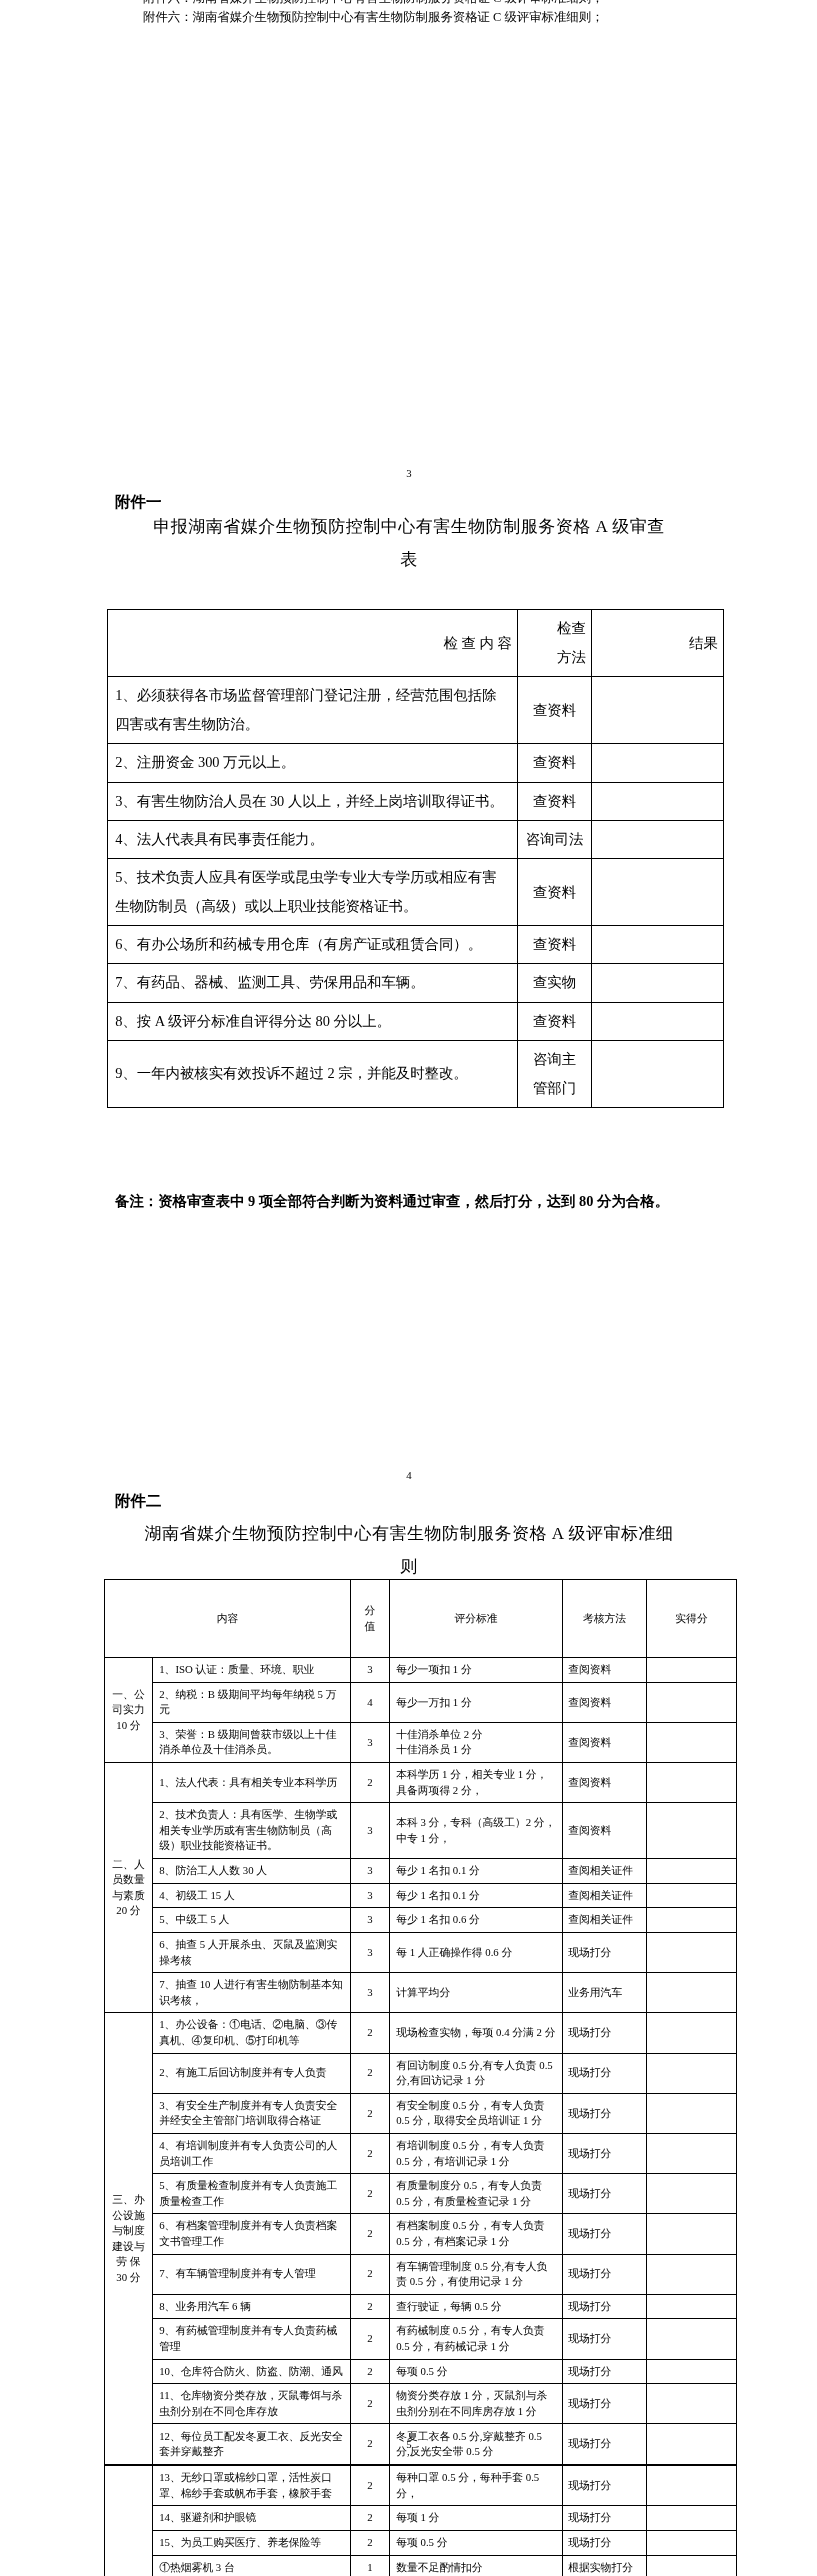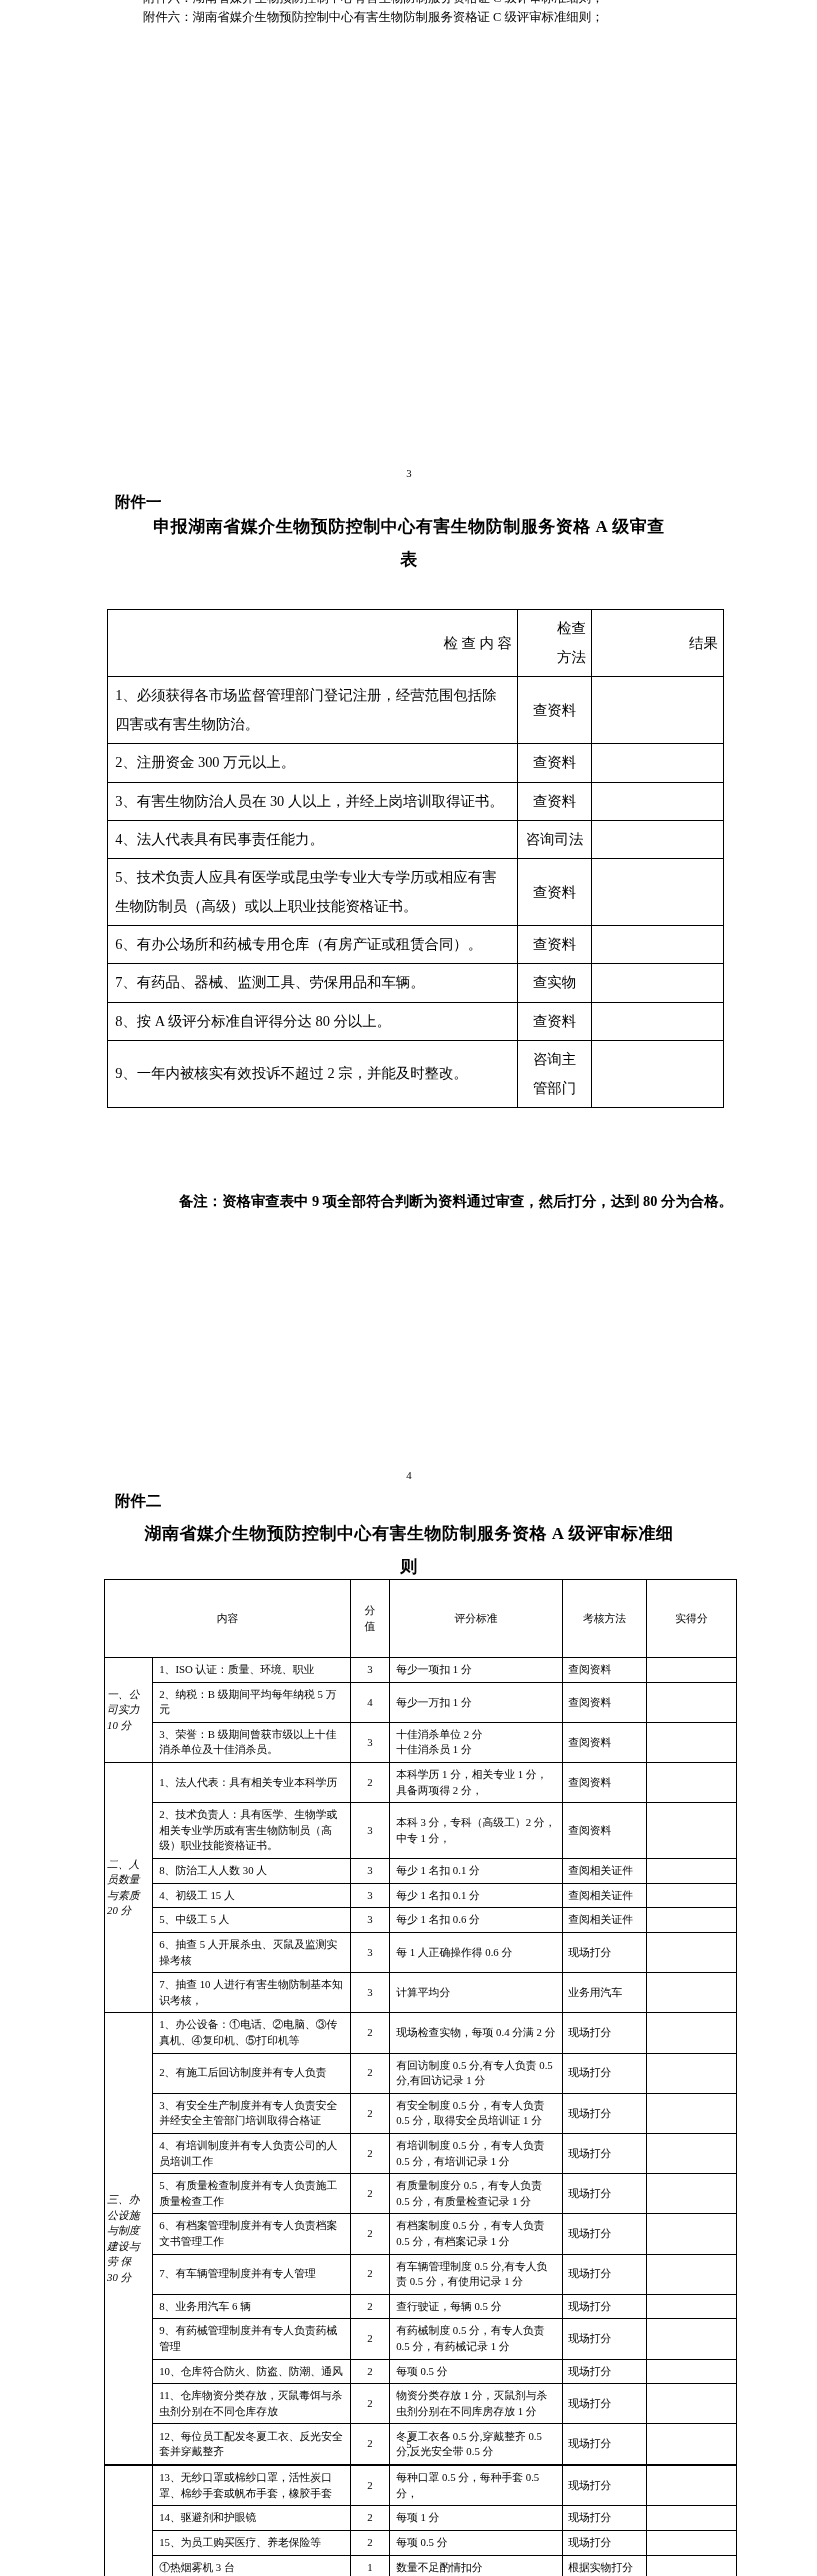--- a/index.html
+++ b/index.html
@@ -8,21 +8,21 @@
     width:818px;height:2598px;
     background:#ffffff;
     overflow:hidden;
     font-family:"Liberation Serif","DejaVu Serif",serif;
     color:#000;
   }
   .abs{position:absolute;}
   .centered{left:0;width:818px;text-align:center;}
   .small{font-size:10.8px;line-height:13.4px;}
   .att-label{font-size:15.5px;font-weight:bold;line-height:18.5px;}
-  .big-title{font-size:17px;font-weight:bold;line-height:20.6px;letter-spacing:0.5px;}
+  .big-title{font-size:17px;font-weight:normal;line-height:20.6px;letter-spacing:0.5px;}
   .note-line{font-size:14.4px;font-weight:bold;line-height:17.5px;}
   .header-line{font-size:12.4px;line-height:15.5px;white-space:nowrap;}
 
   table.doc-table{border-collapse:collapse;table-layout:fixed;background:#fff;}
   table.doc-table{border:1px solid #000;}
   table.doc-table td, table.doc-table th{
     border:0.5px solid #000;
     vertical-align:middle;
     white-space:pre-line;
     font-weight:normal;
@@ -33,21 +33,21 @@
   .t1{width:617px;font-size:14.4px;line-height:29px;}
   .t1 th{text-align:right;padding:4.1px 5.2px;}
   .t1 thead th{border-bottom-width:1px;}
   .t1 td{padding:4.1px 7.2px;text-align:left;}
   .t1 td.c2{text-align:center;padding:4.1px 3.1px;}
   .t1 td.c3{padding:4.1px 3.1px;}
   
   .t2{width:632px;font-size:10.8px;line-height:15.5px;}
   .t2 th{text-align:center;padding:23px 3.1px;}
   .t2 td{padding:4.1px 6.2px;text-align:left;}
-  .t2 td.gcol{padding:4.1px 2.1px;font-style:italic;}
+  .t2 td.gcol{text-align:center;padding:4.1px 2.1px;}
   .t2 td.score{text-align:center;padding:4.1px 1px;}
   .t2 td.meth{padding:4.1px 5.2px;vertical-align:middle;}
   .t2 tr.gstart > td{border-top-width:1px;}
 </style>
 </head>
 <body>
 
 <div class="page">
 
   <div class="abs header-line" style="top:-9.3px;left:143px;">附件六：湖南省媒介生物预防控制中心有害生物防制服务资格证 C 级评审标准细则；</div>
@@ -118,21 +118,21 @@
         </tr>
         <tr>
           <td class="c1">9、一年内被核实有效投诉不超过 2 宗，并能及时整改。</td>
           <td class="c2">咨询主
 管部门</td>
           <td class="c3"></td>
         </tr>
       </tbody>
   </table>
 
-  <div class="abs note-line" style="top:1193px;left:115px;width:618px;text-align:right;">备注：资格审查表中 9 项全部符合判断为资料通过审查，然后打分，达到 80 分为合格。</div>
+  <div class="abs note-line" style="top:1193px;left:115px;width:618px;">备注：资格审查表中 9 项全部符合判断为资料通过审查，然后打分，达到 80 分为合格。</div>
 
   <div class="abs centered small" style="top:1469px;">4</div>
 
   <div class="abs att-label" style="top:1492px;left:115px;">附件二</div>
 
   <div class="abs centered big-title" style="top:1524px;">湖南省媒介生物预防控制中心有害生物防制服务资格 A 级评审标准细</div>
   <div class="abs centered big-title" style="top:1557px;">则</div>
 
   <table class="doc-table t2 abs" style="top:1579px;left:104px;" id="table2">
     <colgroup>

